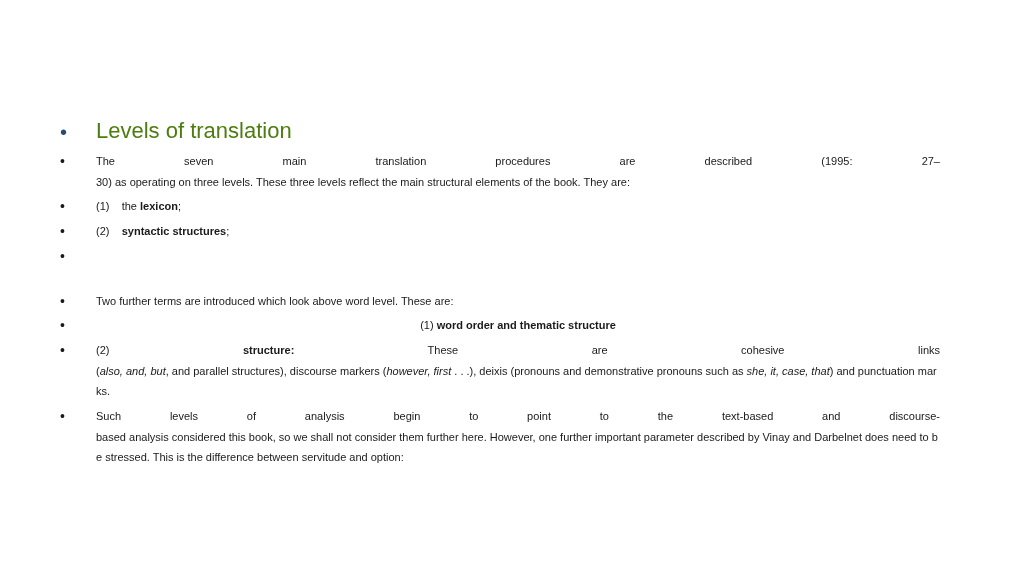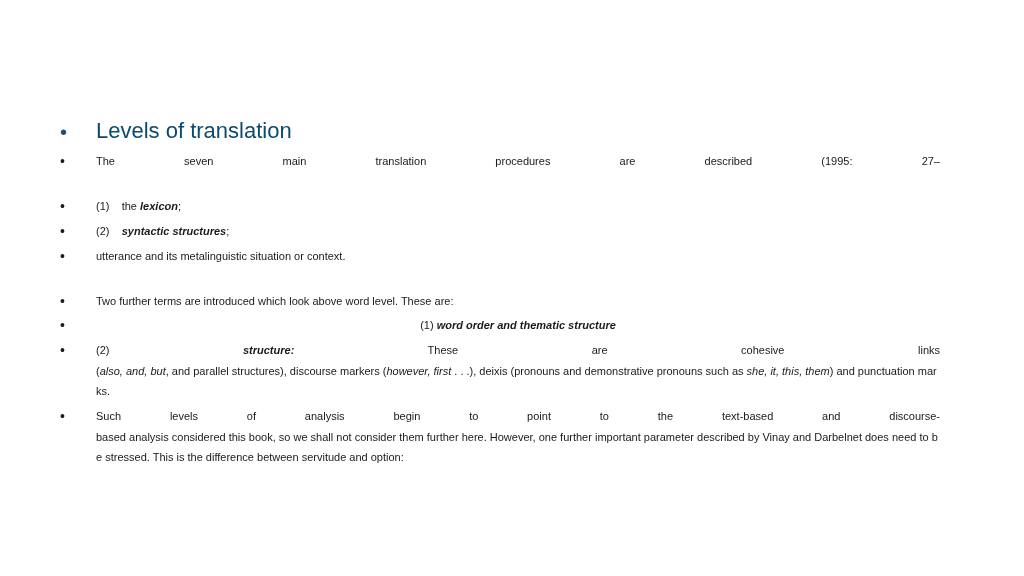--- a/index.html
+++ b/index.html
@@ -4,74 +4,74 @@
 <style>
   html, body { margin: 0; padding: 0; background: #ffffff; }
   body { width: 1024px; height: 576px; overflow: hidden; position: relative;
          font-family: "Liberation Sans", sans-serif; color: #1a1a1a; }
   .slide { position: absolute; left: 0; top: 0; width: 1024px; height: 576px; background: #ffffff; }
   .item { position: absolute; left: 60px; width: 880px; }
   .bullet { position: absolute; left: 0; top: 0; width: 36px; font-size: 14px; line-height: 20.5px; }
   .text { margin-left: 36px; font-size: 11px; line-height: 20.5px; }
   .line1 { text-align: justify; text-align-last: justify; display: block; }
   .title .bullet { font-size: 20px; line-height: 28px; color: #254a7c; top: 1px; }
-  .title .text { font-size: 22px; line-height: 28px; color: #0c4a6e; }
-  b { font-weight: bold; font-style: italic; }
+  .title .text { font-size: 22px; line-height: 28px; color: #4d7c0f; }
+  b { font-weight: bold; }
   i { }
   .word-break { word-break: break-all; }
 </style>
 </head>
 <body>
 
 <div class="slide">
 
   <div class="item title" style="top:117px;">
     <span class="bullet">•</span>
     <div class="text">Levels  of translation</div>
   </div>
 
   <div class="item" style="top:151px;">
     <span class="bullet">•</span>
     <div class="text">
       <span class="line1">The seven main translation procedures are described (1995: 27–</span>
+      <span>30) as operating on three levels. These three levels reflect the main structural elements  of the book. They are:</span>
     </div>
   </div>
 
   <div class="item" style="top:196px;">
     <span class="bullet">•</span>
     <div class="text" style="white-space:pre;"><span>(1)    the </span><b>lexicon</b><span>;</span></div>
   </div>
 
   <div class="item" style="top:221px;">
     <span class="bullet">•</span>
     <div class="text" style="white-space:pre;"><span>(2)    </span><b>syntactic structures</b><span>;</span></div>
   </div>
 
   <div class="item" style="top:246px;">
     <span class="bullet">•</span>
     <div class="text">
-      <span>utterance and its metalinguistic situation or context.</span>
     </div>
   </div>
 
   <div class="item" style="top:291px;">
     <span class="bullet">•</span>
     <div class="text">Two further terms are introduced  which look above word level. These are:</div>
   </div>
 
   <div class="item" style="top:315px;">
     <span class="bullet">•</span>
     <div class="text" style="white-space:pre;text-align:center;"><span>(1) </span><b>word order and thematic structure</b></div>
   </div>
 
   <div class="item" style="top:340px;">
     <span class="bullet">•</span>
     <div class="text">
       <span class="line1"><span>(2) </span><b>structure:</b><span> These are cohesive links</span></span>
-      <span class="word-break" id="connectors-rest"><span>(</span><i>also, and, but</i><span>, and parallel structures), discourse markers (</span><i>however,  first</i><span> . . .), deixis (pronouns  and demonstrative  pronouns  such  as </span><i>she, it, this, them</i><span>) and punctuation  marks.</span></span>
+      <span class="word-break" id="connectors-rest"><span>(</span><i>also, and, but</i><span>, and parallel structures), discourse markers (</span><i>however,  first</i><span> . . .), deixis (pronouns  and demonstrative  pronouns  such  as </span><i>she, it, case, that</i><span>) and punctuation  marks.</span></span>
     </div>
   </div>
 
   <div class="item" style="top:406px;">
     <span class="bullet">•</span>
     <div class="text">
       <span class="line1">Such levels of analysis begin to point to the text-based and discourse-</span>
       <span class="word-break">based analysis considered this book, so we shall not consider them further here. However, one further important parameter  described by Vinay and Darbelnet does need to be stressed. This is the difference between servitude and option:</span>
     </div>
   </div>

